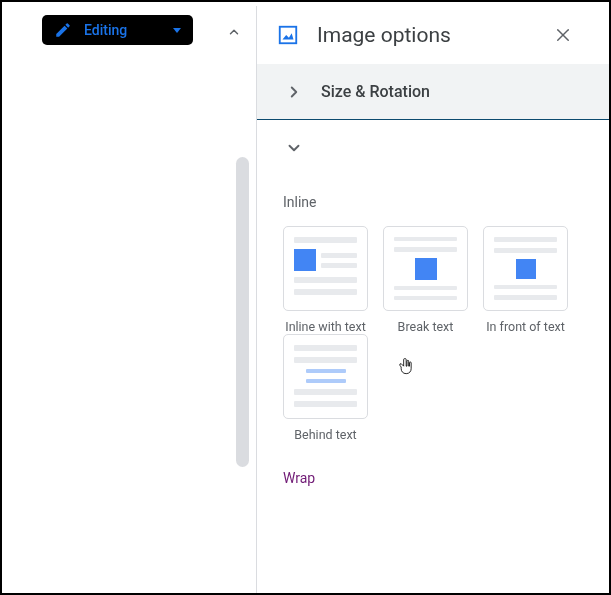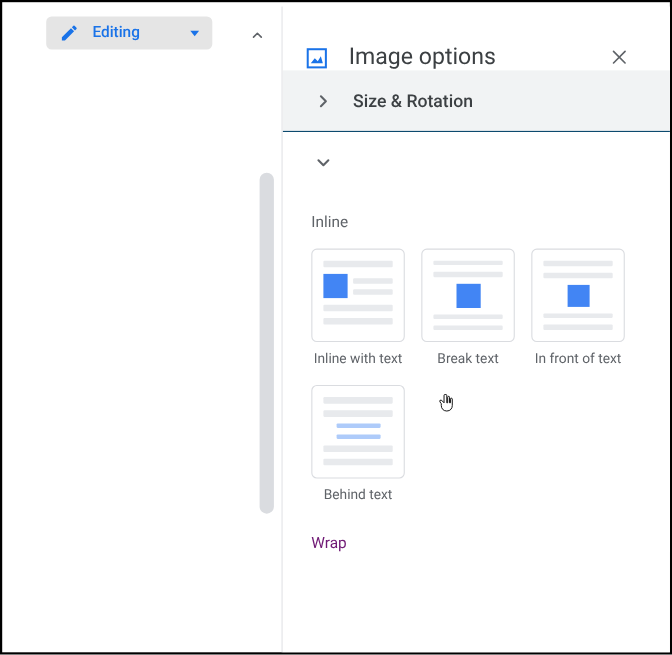--- a/index.html
+++ b/index.html
@@ -16,21 +16,21 @@
     .top-area {
       position: absolute;
       left: 0; top: 0;
       width: 254px;
       height: 595px;
     }
     .editing-chip {
       position: absolute;
       left: 40px; top: 13px;
       width: 151px; height: 30px;
-      background: #e5e5e5;
+      background: #000000;
       border-radius: 5px;
       display: flex;
       align-items: center;
       padding: 0 12px;
       color: #1a73e8;
       font-size: 14px;
       font-weight: 500;
       cursor: pointer;
     }
     .editing-chip .pen {
@@ -76,21 +76,21 @@
       position: absolute;
       left: 255px; top: 4px;
       width: 354px;
       height: 588px;
       background: #fff;
       overflow: hidden;
     }
     .panel-header {
       height: 58px;
       display: flex;
-      align-items: flex-end;
+      align-items: center;
       padding: 0 36px 0 20px;
       background: #fff;
     }
     .panel-header .img-icon {
       width: 22px; height: 22px;
       margin-right: 18px;
     }
     .panel-title {
       font-size: 21px;
       color: #3c4043;
@@ -124,21 +124,21 @@
       background:#fff;
     }
     .sub-label {
       font-size: 14px;
       color: #5f6368;
       margin-bottom: 16px;
     }
     .options-grid {
       display: flex;
       flex-wrap: wrap;
-      gap: 16px 15px;
+      gap: 0 15px;
       width: 310px;
     }
     .opt {
       width: 85px;
     }
     .opt-card {
       width: 85px; height: 85px;
       border: 1px solid #dadce0;
       border-radius: 5px;
       background:#fff;

